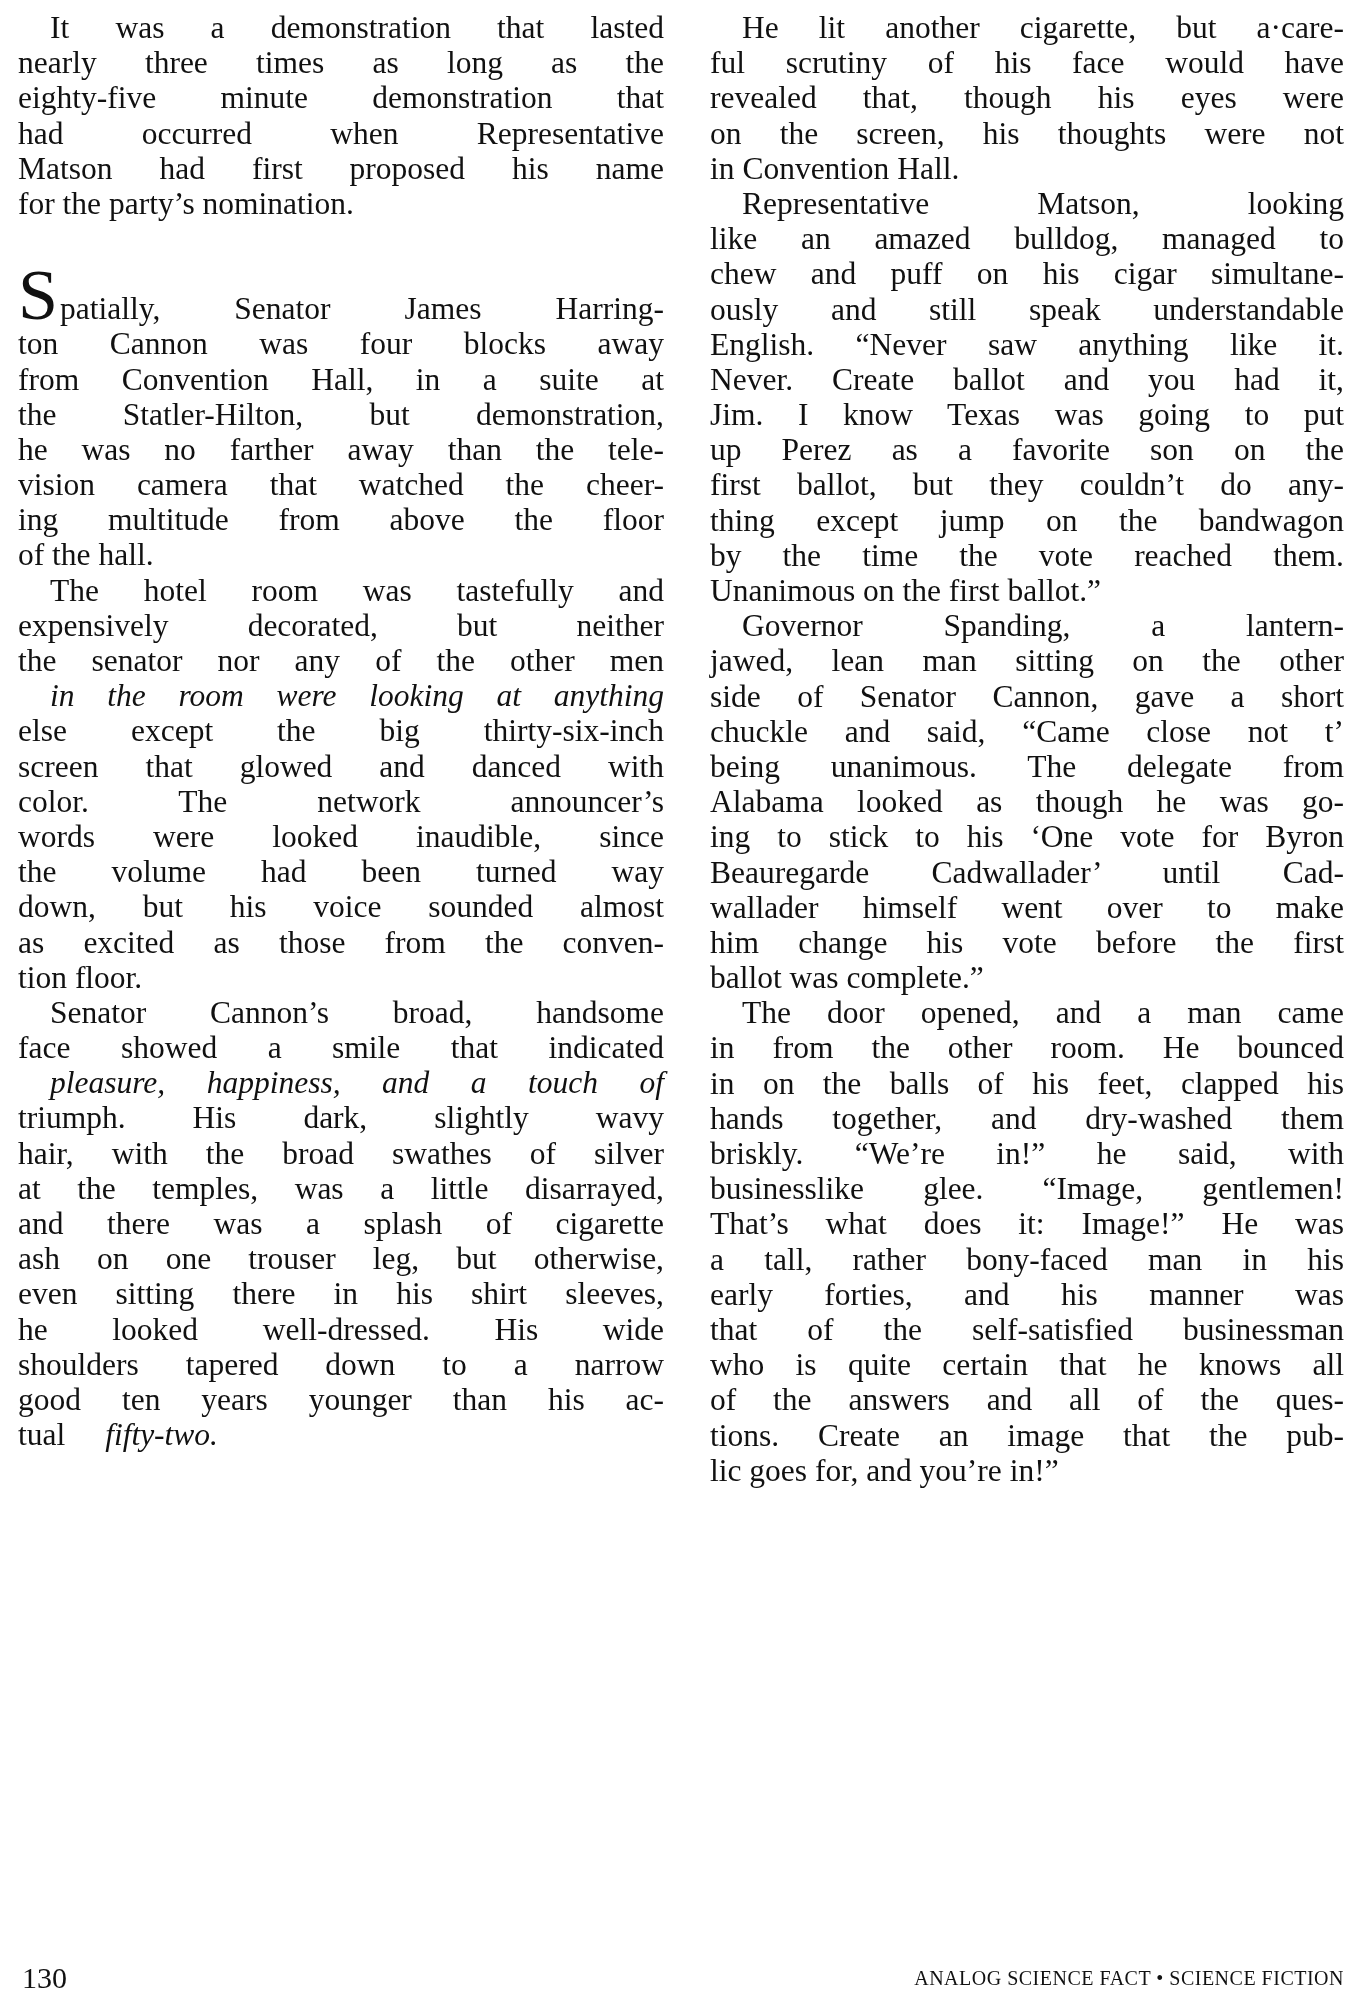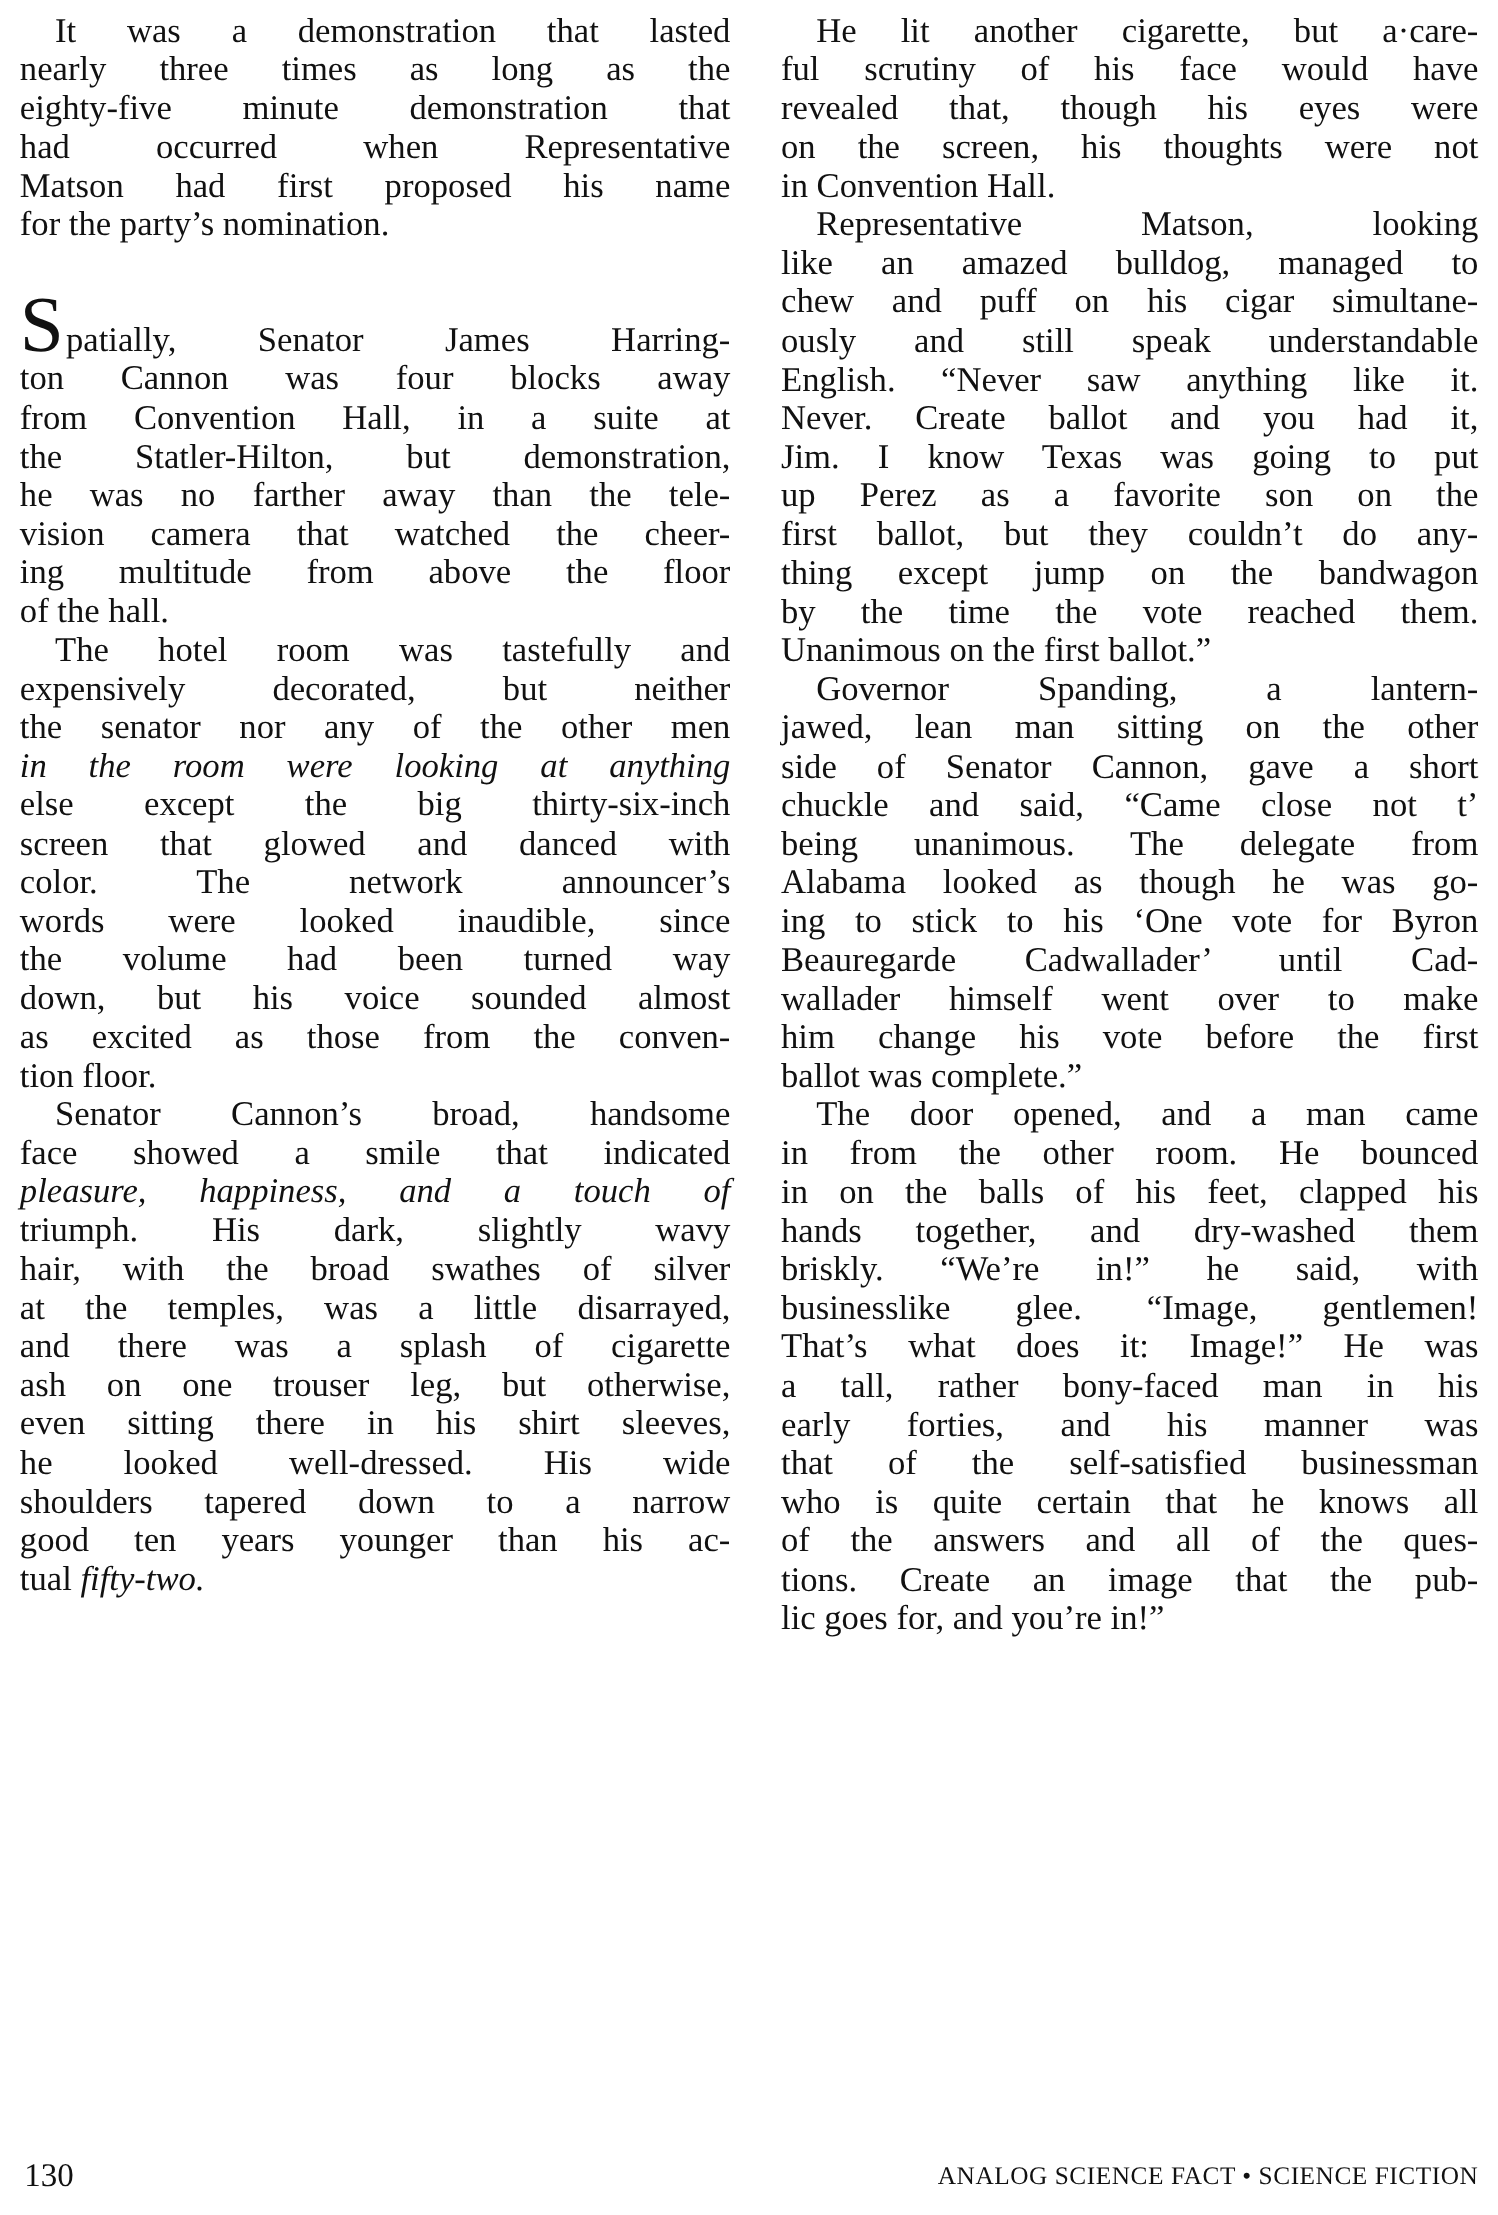--- a/index.html
+++ b/index.html
@@ -19,28 +19,28 @@
     text-align: justify; text-align-last: justify;
   }
   .line.last { text-align-last: left; }
   .indent { padding-left: 32px; }
   .gap { display: block; height: 70px; }
   .dropcap-line { position: relative; padding-left: 42px; }
   .dropcap {
     position: absolute; left: 0; top: -32px;
     font-size: 72px; line-height: 72px;
   }
-  .it { font-style: italic; }
+  .it { font-style: italic; margin-left: 32px; }
   .footer {
     position: absolute; top: 1958px; left: 18px; width: 1326px; height: 40px;
     font-size: 30px; line-height: 40px; text-align: right;
   }
   .page-number { position: absolute; left: 4px; top: 0; }
   .running-head {
-    position: absolute; right: 0; top: 0; font-size: 23px; letter-spacing: 0.5px; margin-left: 14px;
+    position: absolute; right: 0; top: 0; font-size: 20px; letter-spacing: 0.5px; margin-left: 14px;
   }
 </style>
 </head>
 <body>
 
 <div class="col col-left">
   <div>
     <span class="line indent">It was a demonstration that lasted</span>
     <span class="line">nearly three times as long as the</span>
     <span class="line">eighty-five minute demonstration that</span>

